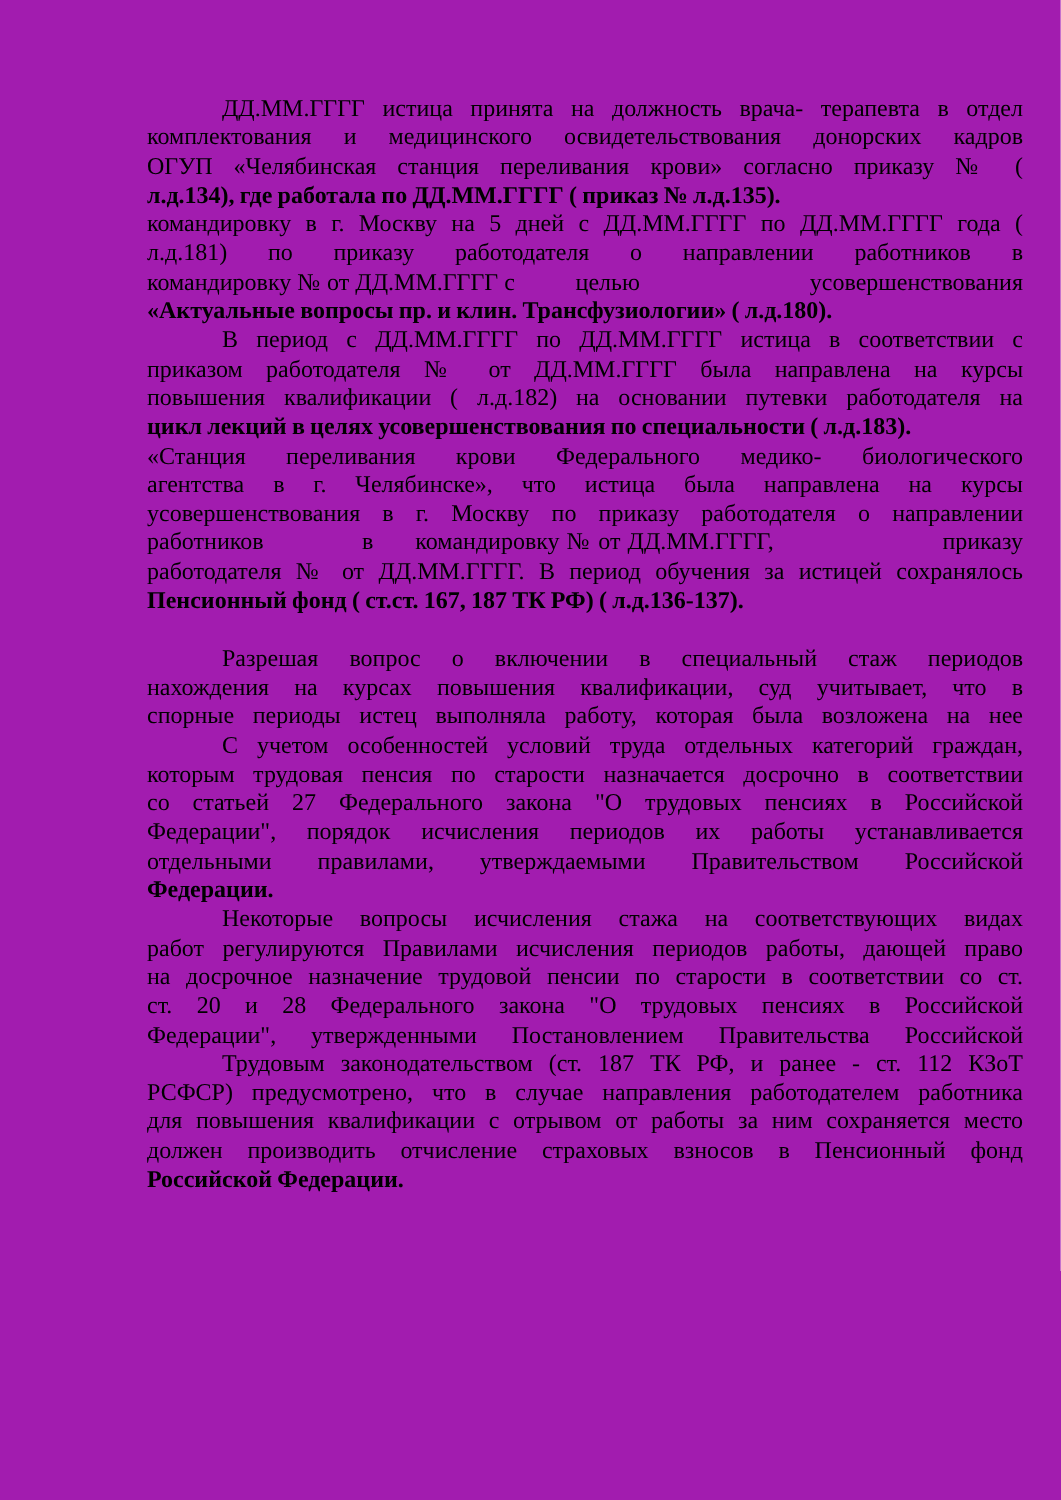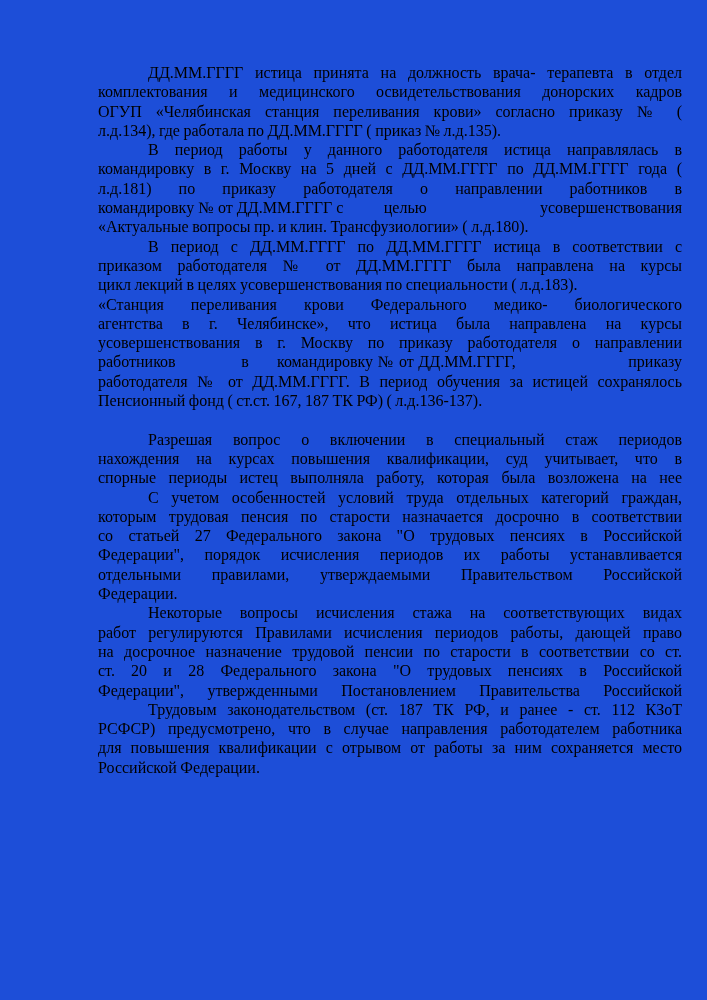--- a/index.html
+++ b/index.html
@@ -10,21 +10,21 @@
     width: 707px;
     height: 1000px;
     background: #ffffff;
     overflow: hidden;
   }
   .page {
     box-sizing: border-box;
     width: 707px;
     height: 1000px;
     padding: 63px 25px 0 98px;
-    background: #1d4ed8;
+    background: #a21caf;
     color: #000000;
     font-family: "Liberation Serif", "DejaVu Serif", serif;
     font-size: 16px;
     line-height: 19.3px;
     word-spacing: -0.5px;
   }
   .para {
     margin: 0;
     padding: 0;
   }
@@ -33,46 +33,47 @@
     text-align: justify;
     text-align-last: justify;
     text-justify: inter-word;
     white-space: normal;
   }
   .ln.first {
     text-indent: 50px;
   }
   .ln.last {
     text-align-last: left;
+    font-weight: bold;
   }
   .spacer {
     height: 19.3px;
   }
 </style>
 </head>
 <body>
 
 <div class="page">
   <div id="doc">
       <p class="para">
         <span class="ln first">ДД.ММ.ГГГГ истица принята на должность врача- терапевта в отдел</span>
         <span class="ln">комплектования и медицинского освидетельствования донорских кадров</span>
         <span class="ln">ОГУП «Челябинская станция переливания крови» согласно приказу № (</span>
         <span class="ln last">л.д.134), где работала по ДД.ММ.ГГГГ ( приказ № л.д.135).</span>
       </p>
       <p class="para">
-        <span class="ln first">В период работы у данного работодателя истица направлялась в</span>
         <span class="ln">командировку в г. Москву на 5 дней с ДД.ММ.ГГГГ по ДД.ММ.ГГГГ года (</span>
         <span class="ln">л.д.181) по приказу работодателя о направлении работников в</span>
         <span class="ln">командировку № от ДД.ММ.ГГГГ с &nbsp;&nbsp;&nbsp;&nbsp;&nbsp;&nbsp;&nbsp;&nbsp; целью &nbsp;&nbsp;&nbsp;&nbsp;&nbsp;&nbsp;&nbsp;&nbsp;&nbsp;&nbsp;&nbsp;&nbsp;&nbsp;&nbsp;&nbsp;&nbsp;&nbsp;&nbsp;&nbsp;&nbsp;&nbsp;&nbsp;&nbsp;&nbsp;&nbsp;&nbsp; усовершенствования</span>
         <span class="ln last">«Актуальные вопросы пр. и клин. Трансфузиологии» ( л.д.180).</span>
       </p>
       <p class="para">
         <span class="ln first">В период с ДД.ММ.ГГГГ по ДД.ММ.ГГГГ истица в соответствии с</span>
         <span class="ln">приказом работодателя № от ДД.ММ.ГГГГ была направлена на курсы</span>
+        <span class="ln">повышения квалификации ( л.д.182) на основании путевки работодателя на</span>
         <span class="ln last">цикл лекций в целях усовершенствования по специальности ( л.д.183).</span>
       </p>
       <p class="para">
         <span class="ln">«Станция переливания крови Федерального медико- биологического</span>
         <span class="ln">агентства в г. Челябинске», что истица была направлена на курсы</span>
         <span class="ln">усовершенствования в г. Москву по приказу работодателя о направлении</span>
         <span class="ln">работников &nbsp;&nbsp;&nbsp;&nbsp;&nbsp;&nbsp;&nbsp;&nbsp;&nbsp;&nbsp;&nbsp;&nbsp; в &nbsp;&nbsp;&nbsp;&nbsp; командировку № от ДД.ММ.ГГГГ, &nbsp;&nbsp;&nbsp;&nbsp;&nbsp;&nbsp;&nbsp;&nbsp;&nbsp;&nbsp;&nbsp;&nbsp;&nbsp;&nbsp;&nbsp;&nbsp;&nbsp;&nbsp;&nbsp;&nbsp;&nbsp;&nbsp; приказу</span>
         <span class="ln">работодателя № от ДД.ММ.ГГГГ. В период обучения за истицей сохранялось</span>
         <span class="ln last">Пенсионный фонд ( ст.ст. 167, 187 ТК РФ) ( л.д.136-137).</span>
       </p>
@@ -94,16 +95,17 @@
         <span class="ln first">Некоторые вопросы исчисления стажа на соответствующих видах</span>
         <span class="ln">работ регулируются Правилами исчисления периодов работы, дающей право</span>
         <span class="ln">на досрочное назначение трудовой пенсии по старости в соответствии со ст.</span>
         <span class="ln">ст. 20 и 28 Федерального закона "О трудовых пенсиях в Российской</span>
         <span class="ln">Федерации", утвержденными Постановлением Правительства Российской</span>
       </p>
       <p class="para">
         <span class="ln first">Трудовым законодательством (ст. 187 ТК РФ, и ранее - ст. 112 КЗоТ</span>
         <span class="ln">РСФСР) предусмотрено, что в случае направления работодателем работника</span>
         <span class="ln">для повышения квалификации с отрывом от работы за ним сохраняется место</span>
+        <span class="ln">должен производить отчисление страховых взносов в Пенсионный фонд</span>
         <span class="ln last">Российской Федерации.</span>
       </p>
     </div>
 </div>
 
 </body></html>

